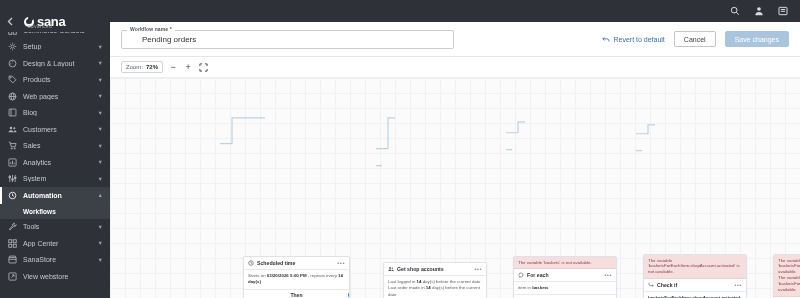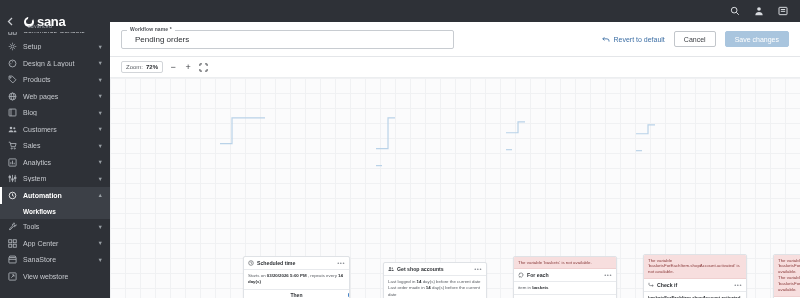--- a/index.html
+++ b/index.html
@@ -78,21 +78,21 @@
     height: 35px; flex: 0 0 35px; background: #fff; display: flex; align-items: center;
     padding: 0 11px; gap: 8px; border-bottom: 1px solid #e4e6e9;
   }
   .field-wrap { position: relative; width: 333px; flex: 0 0 333px; }
   .field-legend {
     position: absolute; top: -4px; left: 6px; background: #fff; padding: 0 3px;
     font-size: 5px; font-weight: bold; color: #50545a; letter-spacing: 0.1px;
   }
   .field-box {
     height: 19px; border: 1px solid #c8ccd1; border-radius: 2px;
-    display: flex; align-items: center; padding: 0 13px;
+    display: flex; align-items: center; padding: 0 20px;
     font-size: 8px; color: #2c2f33; background: #fff;
   }
   .hdr-actions { margin-left: auto; display: flex; align-items: center; gap: 9px; }
   .revert-link {
     display: flex; align-items: center; gap: 3px; color: #3d6fa5;
     font-size: 7px; cursor: pointer;
   }
   .revert-link svg { display: block; }
   .btn {
     height: 16px; border-radius: 2px; display: flex; align-items: center; justify-content: center;

